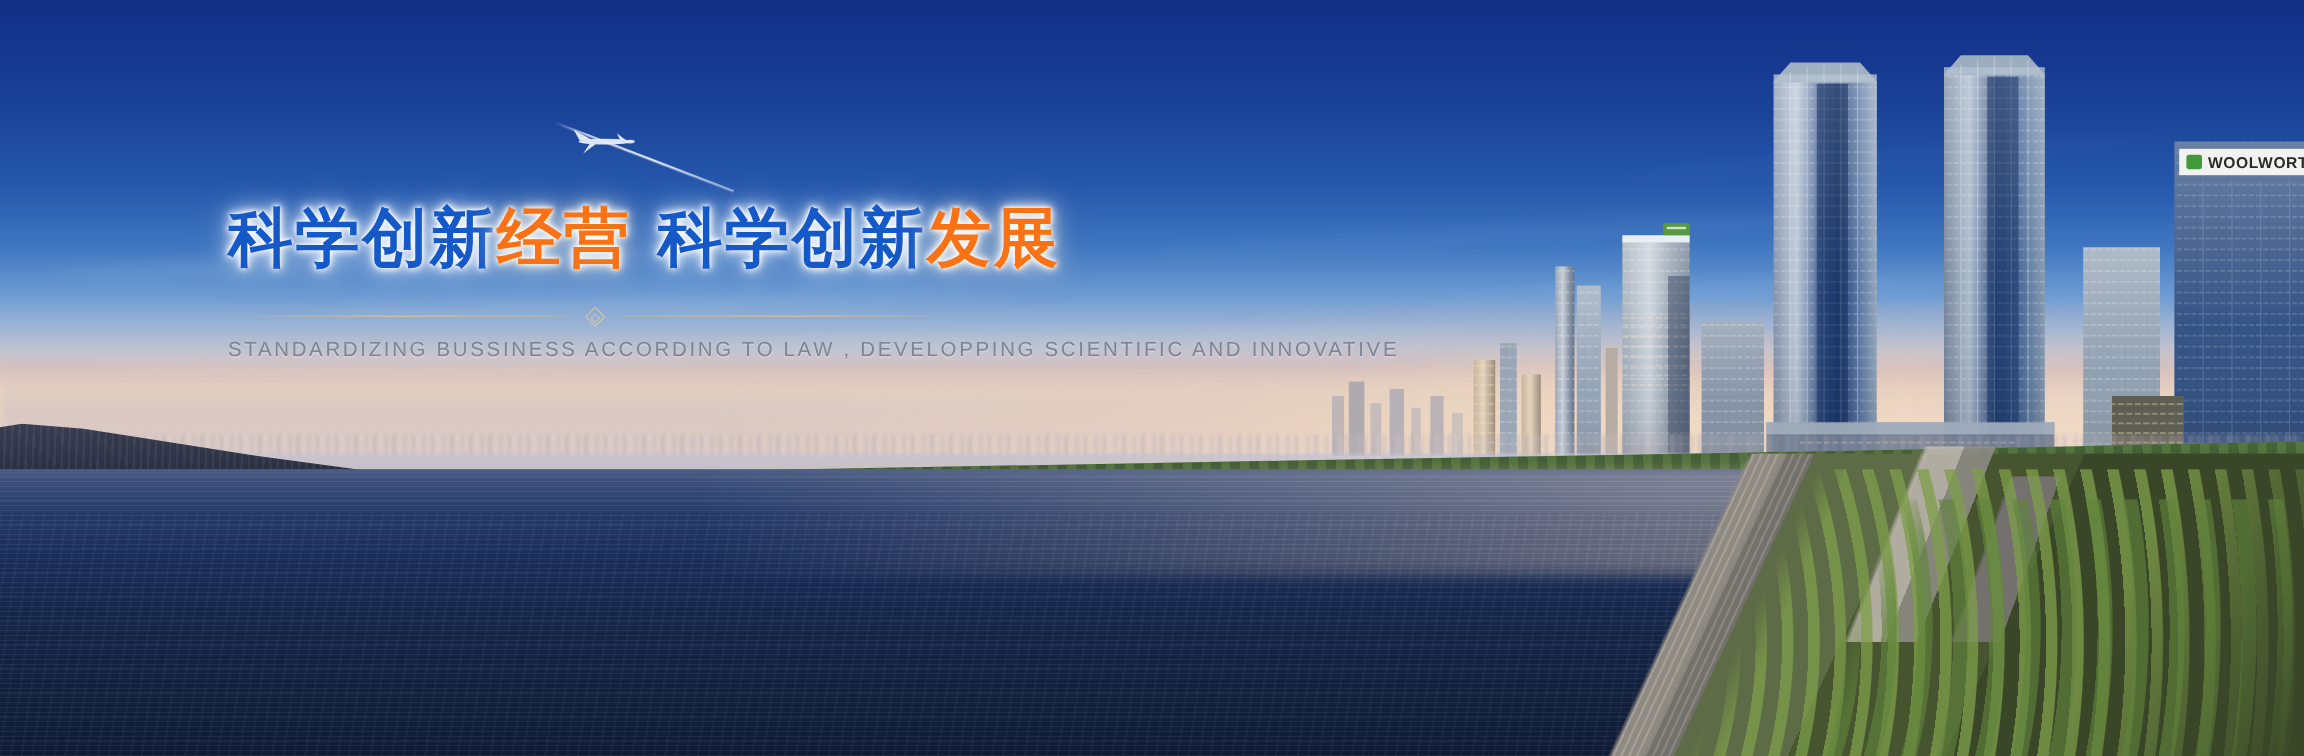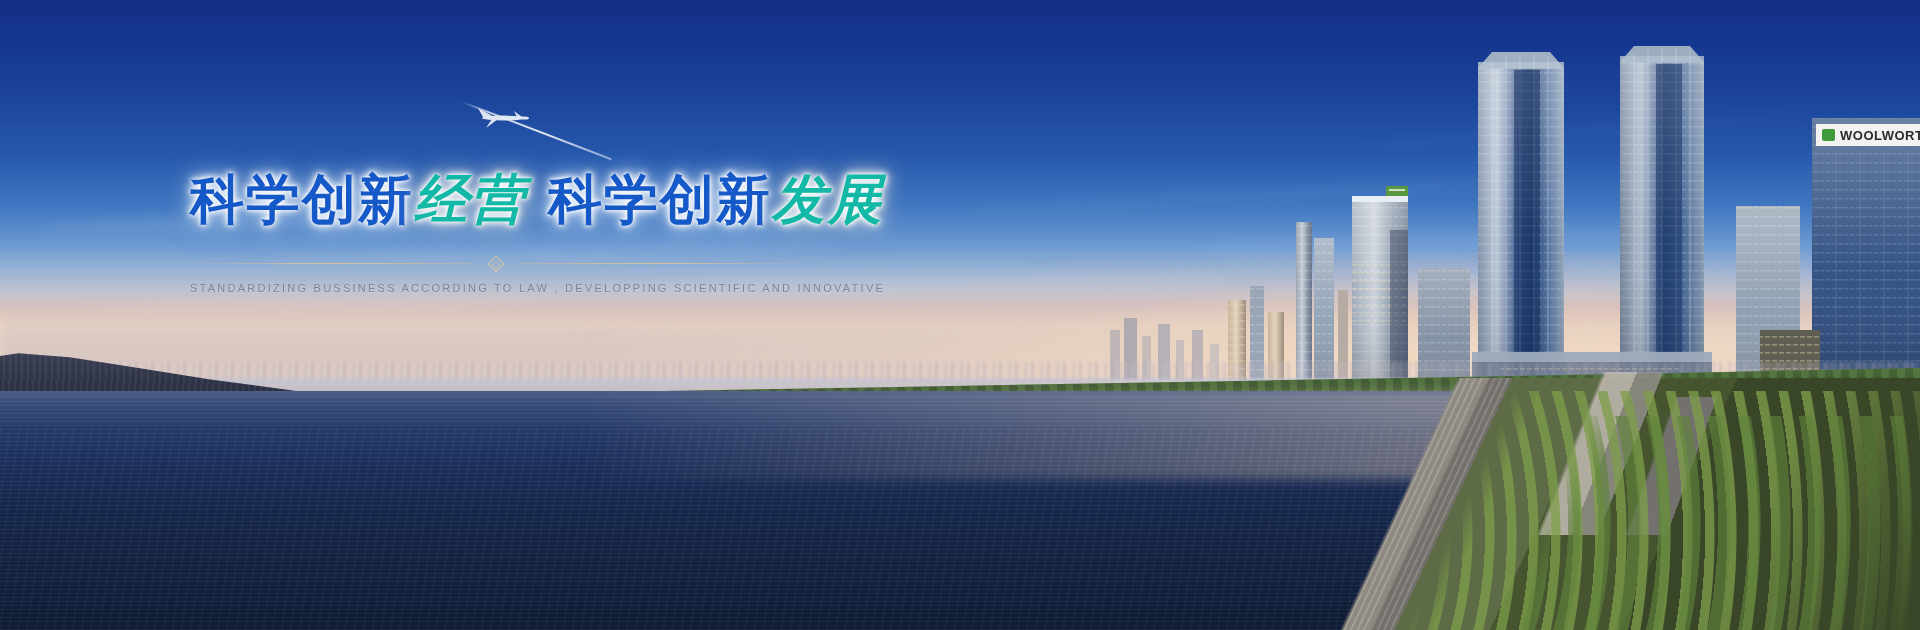--- a/index.html
+++ b/index.html
@@ -202,26 +202,25 @@
   
   .textblock{position:absolute;left:190px;top:168px;width:640px;}
   .headline{
     font-size:54px;font-weight:700;letter-spacing:2px;line-height:1.18;
     color:#1558c8;white-space:nowrap;
     text-shadow:
       0 0 3px #ffffff, 0 0 6px #ffffff, 0 0 10px rgba(255,255,255,.95),
       0 0 18px rgba(235,245,255,.8), 0 0 28px rgba(210,232,255,.55),
       1px 1px 0 rgba(8,40,110,.35);
   }
-  .hl-orange{color:#14b8a6;
+  .hl-orange{color:#f97316;
     text-shadow:
       0 0 3px #ffffff, 0 0 6px #ffffff, 0 0 10px rgba(255,255,255,.95),
       0 0 18px rgba(255,248,230,.8), 0 0 28px rgba(255,240,205,.5),
       1px 1px 0 rgba(150,85,0,.3);
-    font-style: italic;
   }
   .hl-gap{display:inline-block;width:22px;}
 
   .divider{
     position:relative;margin-top:26px;width:612px;height:12px;
   }
   .divider .ln{
     position:absolute;top:5px;height:1px;
     background:linear-gradient(to right,rgba(214,186,140,0),rgba(222,196,150,.95),rgba(214,186,140,.35));
   }
@@ -229,21 +228,21 @@
   .divider .ln-r{left:330px;width:282px;background:linear-gradient(to right,rgba(214,186,140,.35),rgba(222,196,150,.95),rgba(214,186,140,0));}
   .diamond{
     position:absolute;left:300px;top:0;width:12px;height:12px;
     border:1px solid rgba(225,200,158,.8);transform:rotate(45deg);
   }
   .diamond:after{
     content:"";position:absolute;left:3px;top:3px;width:4px;height:4px;
     border:1px solid rgba(225,200,158,.7);
   }
   .subtitle{
-    margin-top:12px;font-size:11px;letter-spacing:2.25px;
+    margin-top:12px;font-size:17px;letter-spacing:2.25px;
     color:#7e8496;white-space:nowrap;font-weight:400;
     text-shadow:0 1px 1px rgba(255,255,255,.25);
   }
 </style>
 </head>
 <body>
 
 <div class="stage">
 
   <div class="layer sky"></div>

